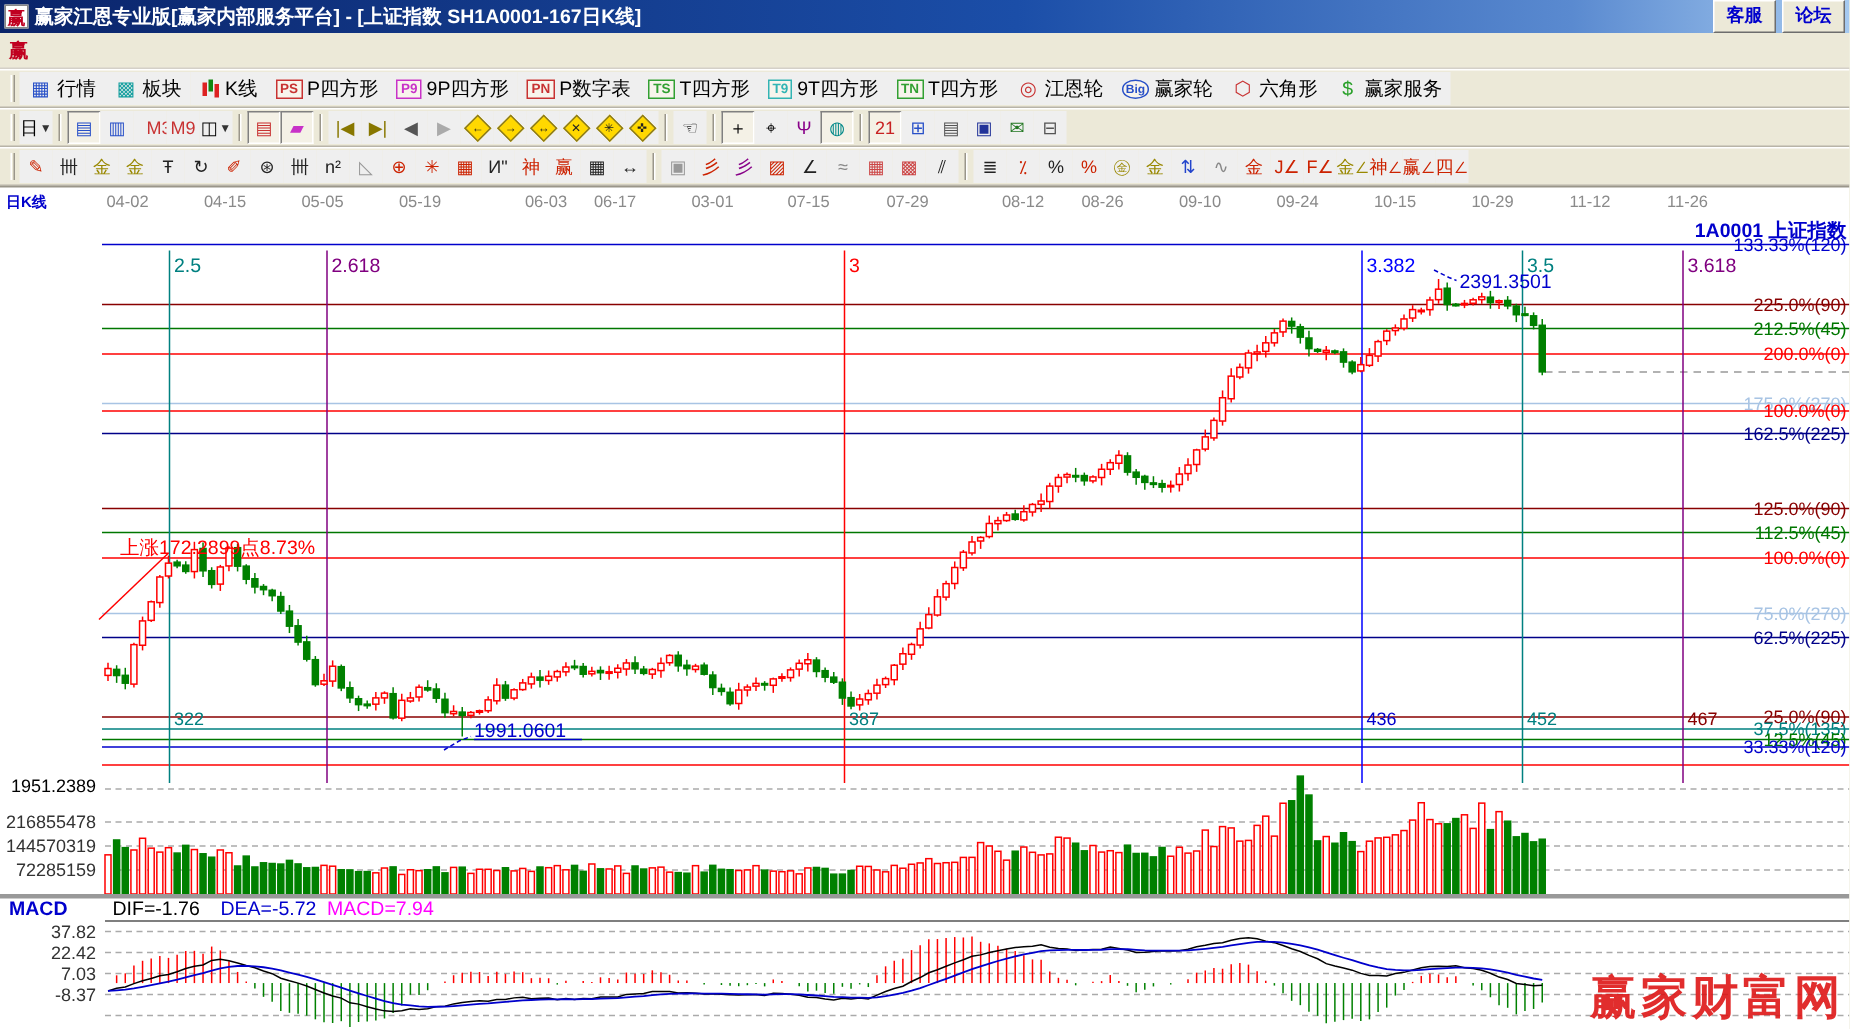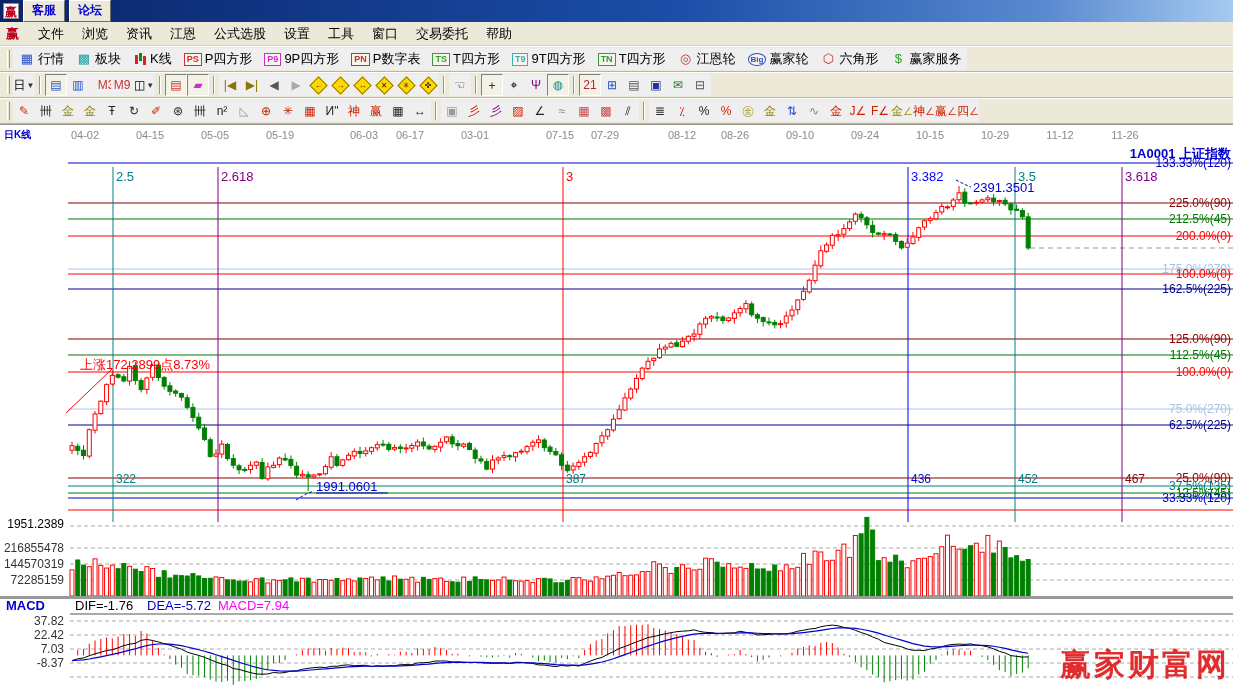--- a/index.html
+++ b/index.html
@@ -53,40 +53,29 @@
   .period-label { position:absolute; left:4px; top:3px; color:#0000cc; font-weight:bold; font-size:10px; }
   .date-axis { position:absolute; left:0; top:0; width:1233px; height:20px; }
   .date-label { position:absolute; top:4px; transform:translateX(-50%); font-size:11px; color:#8a8a8a; }
   #chart-svg { position:absolute; left:0; top:20px; display:block; }
 </style>
 </head>
 <body>
 
 <div class="titlebar">
   <span class="app-icon">赢</span>
+  <span class="title-text">赢家江恩专业版[赢家内部服务平台] - [上证指数  SH1A0001-167日K线]</span>
   <span class="tb-buttons">
     <button class="tb-btn">客服</button>
     <button class="tb-btn">论坛</button>
   </span>
 </div>
 
 <div class="menubar">
   <span class="menu-logo">赢</span>
-  <span id="menu-items" style="display:flex;">
-      <span class="menu-item">文件</span>
-      <span class="menu-item">浏览</span>
-      <span class="menu-item">资讯</span>
-      <span class="menu-item">江恩</span>
-      <span class="menu-item">公式选股</span>
-      <span class="menu-item">设置</span>
-      <span class="menu-item">工具</span>
-      <span class="menu-item">窗口</span>
-      <span class="menu-item">交易委托</span>
-      <span class="menu-item">帮助</span>
-    </span>
 </div>
 
 <div class="toolbar" id="toolbar-main">
     <span class="grip"></span>
     <button class="tb1-btn">
       <span class="glyph-ico" style="color: rgb(40, 80, 200);">▦</span>
       <span>行情</span>
     </button>
     <button class="tb1-btn">
       <span class="glyph-ico" style="color: rgb(24, 160, 160);">▩</span>
@@ -389,21 +378,21 @@
 <div class="chart-wrap">
   <div class="period-label">日K线</div>
   <div class="date-axis" id="date-axis">
       <span class="date-label" style="left: 85px;">04-02</span>
       <span class="date-label" style="left: 150px;">04-15</span>
       <span class="date-label" style="left: 215px;">05-05</span>
       <span class="date-label" style="left: 280px;">05-19</span>
       <span class="date-label" style="left: 345px; margin-left: 19px;">06-03</span>
       <span class="date-label" style="left: 410px;">06-17</span>
       <span class="date-label" style="left: 475px;">03-01</span>
-      <span class="date-label" style="left: 560px;">07-15</span>
+      <span class="date-label" style="left: 539px;">07-15</span>
       <span class="date-label" style="left: 605px;">07-29</span>
       <span class="date-label" style="left: 670px; margin-left: 12px;">08-12</span>
       <span class="date-label" style="left: 735px;">08-26</span>
       <span class="date-label" style="left: 800px;">09-10</span>
       <span class="date-label" style="left: 865px;">09-24</span>
       <span class="date-label" style="left: 930px;">10-15</span>
       <span class="date-label" style="left: 995px;">10-29</span>
       <span class="date-label" style="left: 1060px;">11-12</span>
       <span class="date-label" style="left: 1125px;">11-26</span>
     </div>

